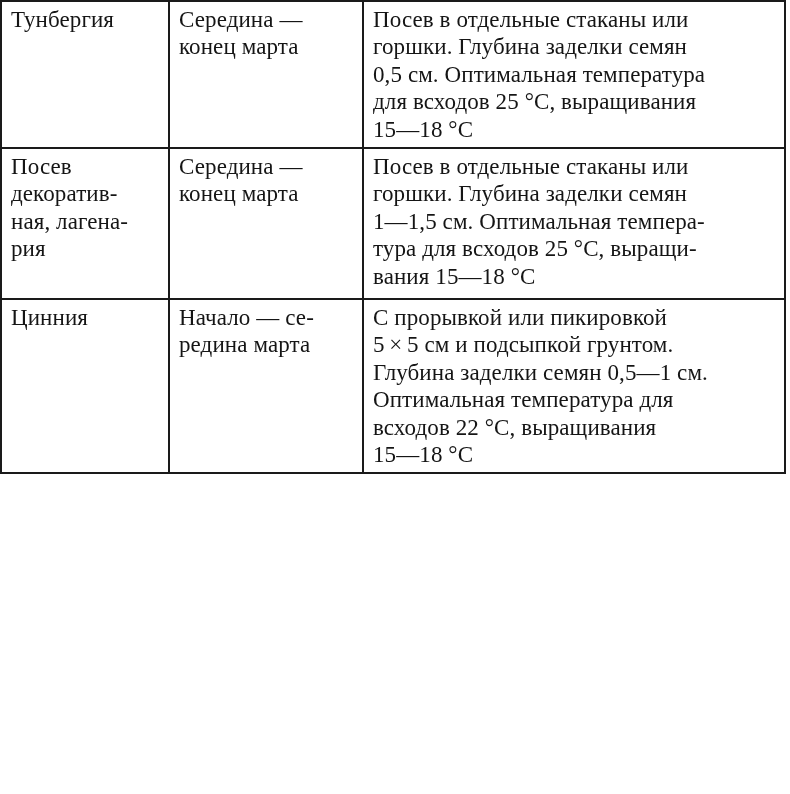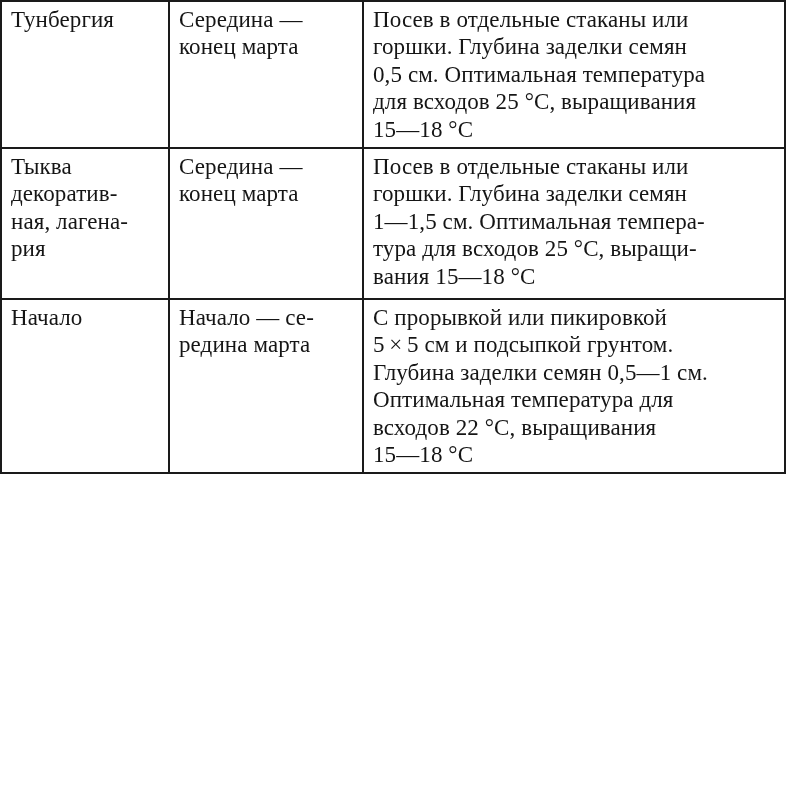--- a/index.html
+++ b/index.html
@@ -59,34 +59,34 @@
         <td>Тунбергия</td>
         <td>Середина —
 конец марта</td>
         <td>Посев в отдельные стаканы или
 горшки. Глубина заделки семян
 0,5 см. Оптимальная температура
 для всходов 25 °C, выращивания
 15—18 °C</td>
       </tr>
       <tr class="r2">
-        <td>Тыква
+        <td>Посев
 декоратив-
 ная, лагена-
 рия</td>
         <td>Середина —
 конец марта</td>
         <td>Посев в отдельные стаканы или
 горшки. Глубина заделки семян
 1—1,5 см. Оптимальная темпера-
 тура для всходов 25 °C, выращи-
 вания 15—18 °C</td>
       </tr>
       <tr class="r5">
-        <td>Начало</td>
+        <td>Цинния</td>
         <td>Начало — се-
 редина марта</td>
         <td>С прорывкой или пикировкой
 5 × 5 см и подсыпкой грунтом.
 Глубина заделки семян 0,5—1 см.
 Оптимальная температура для
 всходов 22 °C, выращивания
 15—18 °C</td>
       </tr>
     </tbody>

